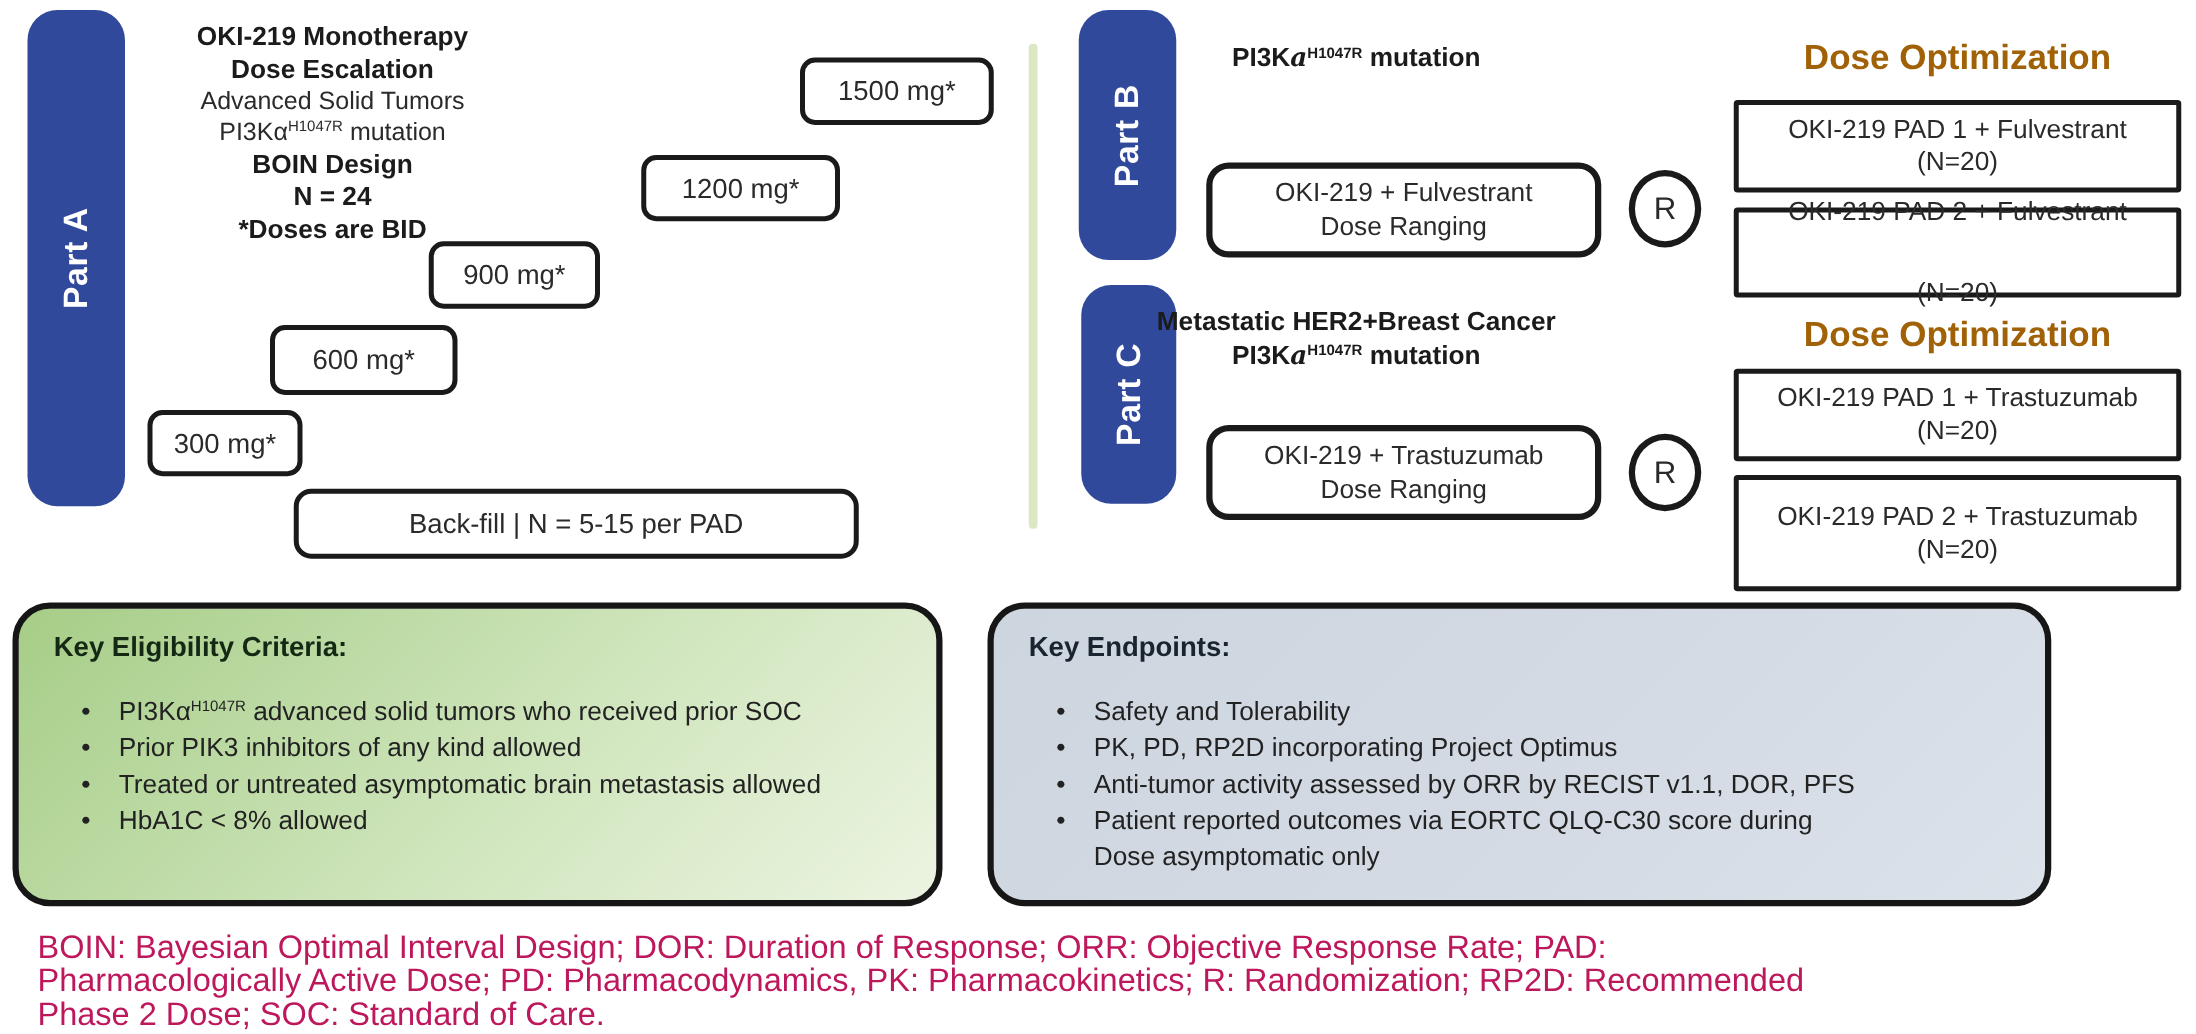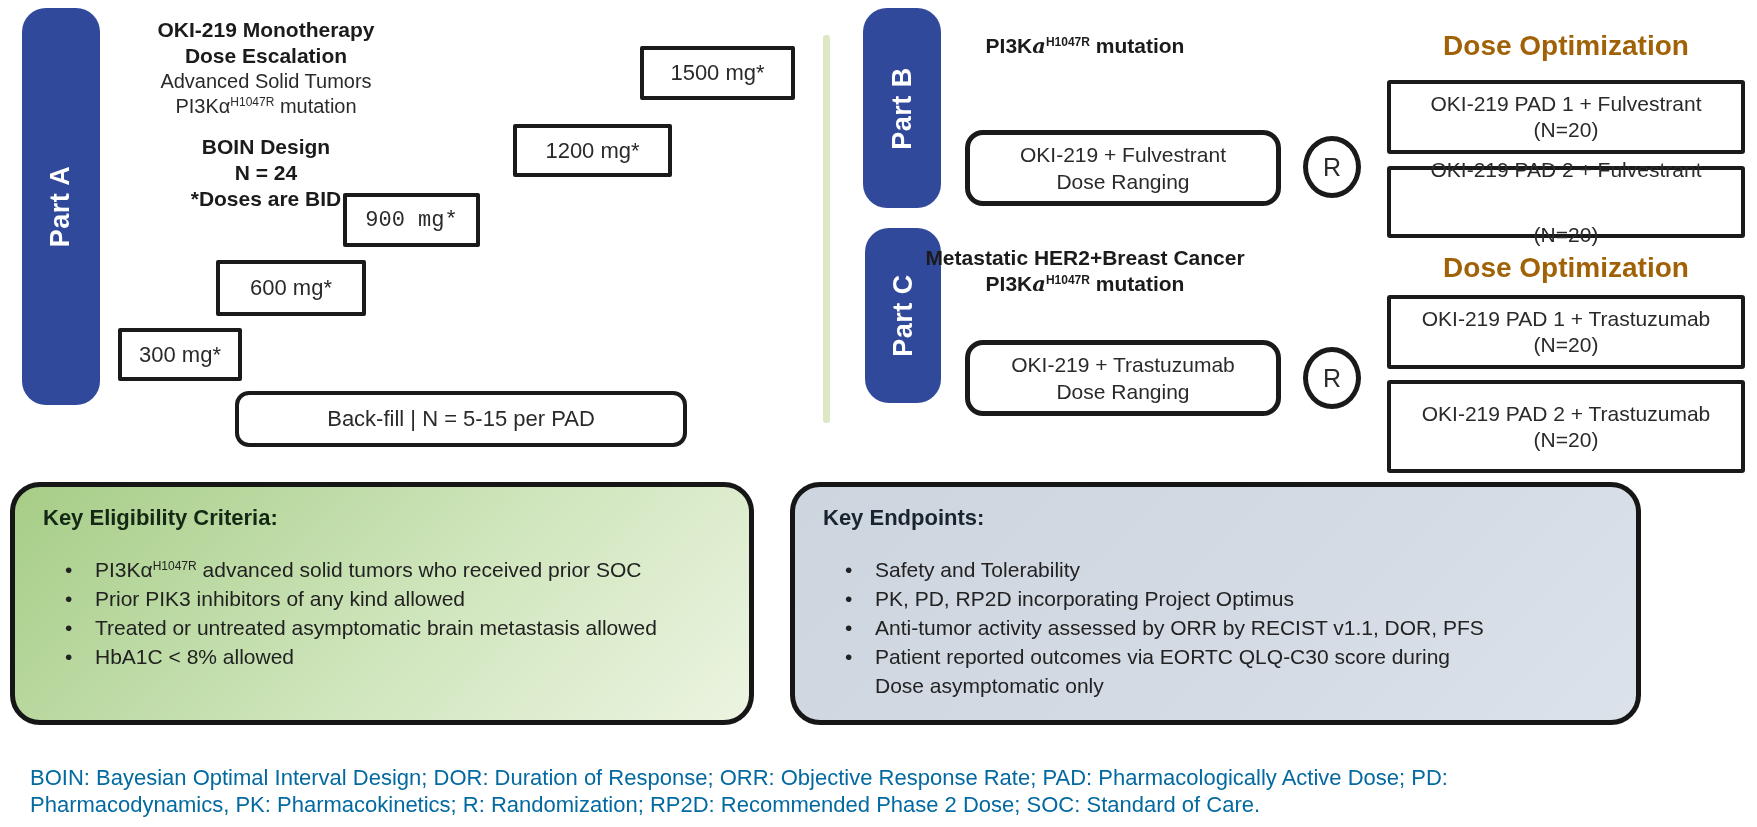--- a/index.html
+++ b/index.html
@@ -19,32 +19,32 @@
     color:#ffffff; font-weight:bold; font-size:27px; letter-spacing:.5px;
   }
   .pill-a{left:22px; top:8px; width:78px; height:397px;}
   .pill-b{left:863px; top:8px; width:78px; height:200px;}
   .pill-c{left:865px; top:228px; width:76px; height:175px;}
 
   
   .pa-head{left:118px; top:17px; width:296px; text-align:center;}
   .t-b{font-weight:bold; font-size:21px; line-height:26px; color:#1b1b1b;}
   .t-r{font-weight:normal; font-size:20px; line-height:25px; color:#2a2a2a;}
-  .mt{margin-top:15px;}
+  .mt{}
   sup.sp{font-size:12px; line-height:0; vertical-align:7px;}
 
   
   .box{
-    background:#ffffff; border:4px solid #1a1a1a; border-radius:2px;
+    background:#ffffff; border:4px solid #1a1a1a; border-radius:12px;
     display:flex; align-items:center; justify-content:center; text-align:center;
     font-size:22px; color:#2a2a2a; box-sizing:border-box;
   }
   .d1{left:118px; top:328px; width:124px; height:53px;}
   .d2{left:216px; top:260px; width:150px; height:56px;}
-  .d3{left:343px; top:193px; width:137px; height:54px;font-family:Liberation Mono, monospace;}
+  .d3{left:343px; top:193px; width:137px; height:54px;}
   .d4{left:513px; top:124px; width:159px; height:53px;}
   .d5{left:640px; top:46px;  width:155px; height:54px;}
   .backfill{left:235px; top:391px; width:452px; height:56px; border-radius:14px;}
 
   
   .divider{left:823px; top:35px; width:7px; height:388px; background:#DCE8C4; border-radius:3px;}
 
   
   .sec-head{width:370px; text-align:center; font-weight:bold; font-size:21px; line-height:26px; color:#1b1b1b;}
   .pb-head{left:900px; top:33px;}
@@ -101,21 +101,21 @@
   .panel ul{list-style:none; margin:0; padding:0;}
   .panel li{
     position:relative; padding-left:52px; font-size:21px; line-height:29px; color:#222222;
   }
   .panel li::before{
     content:"\2022"; position:absolute; left:22px; top:0; font-size:21px; color:#222222;
   }
 
   
   .footnote{
-    left:30px; top:764px; width:1450px; font-size:22px; line-height:27px; color:#0369a1;
+    left:30px; top:744px; width:1450px; font-size:26px; line-height:27px; color:#be185d;
   }
 </style>
 </head>
 <body>
 
 <div id="canvas">
 
   <div class="abs pill pill-a">
     <span>Part A</span>
   </div>

